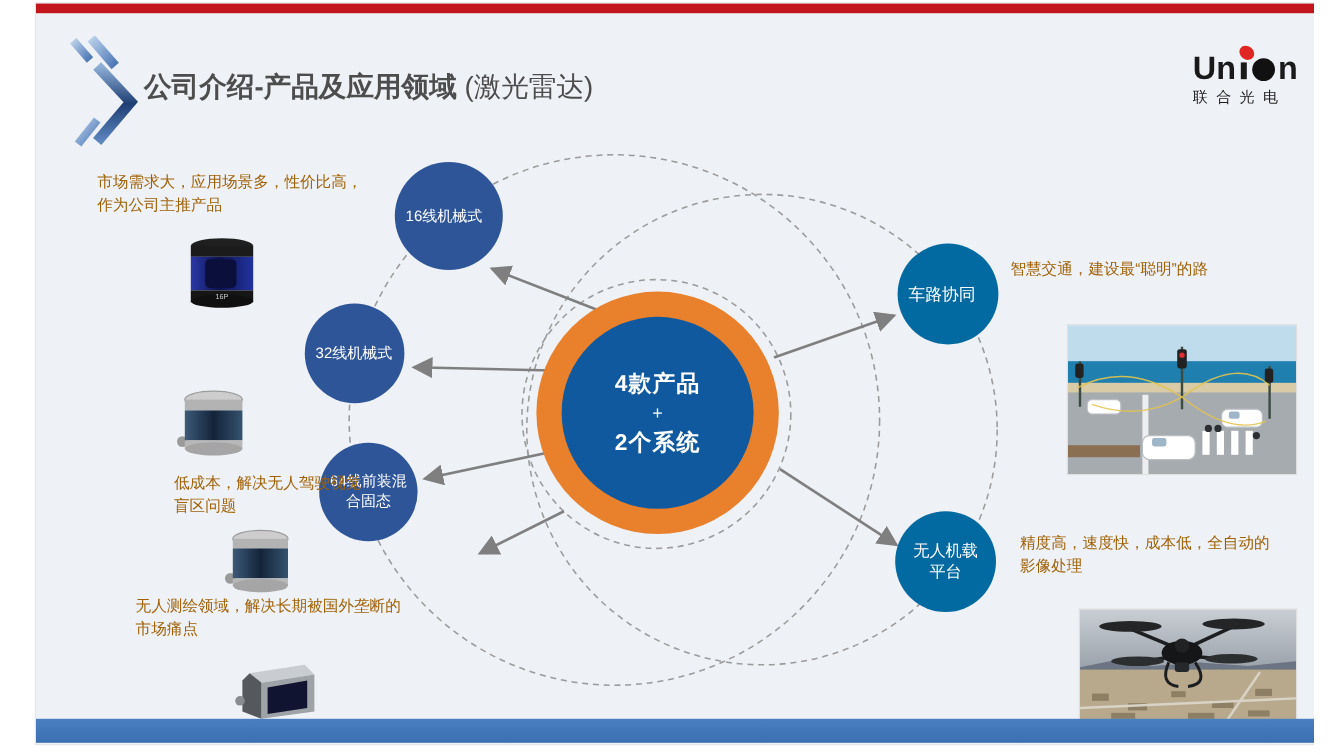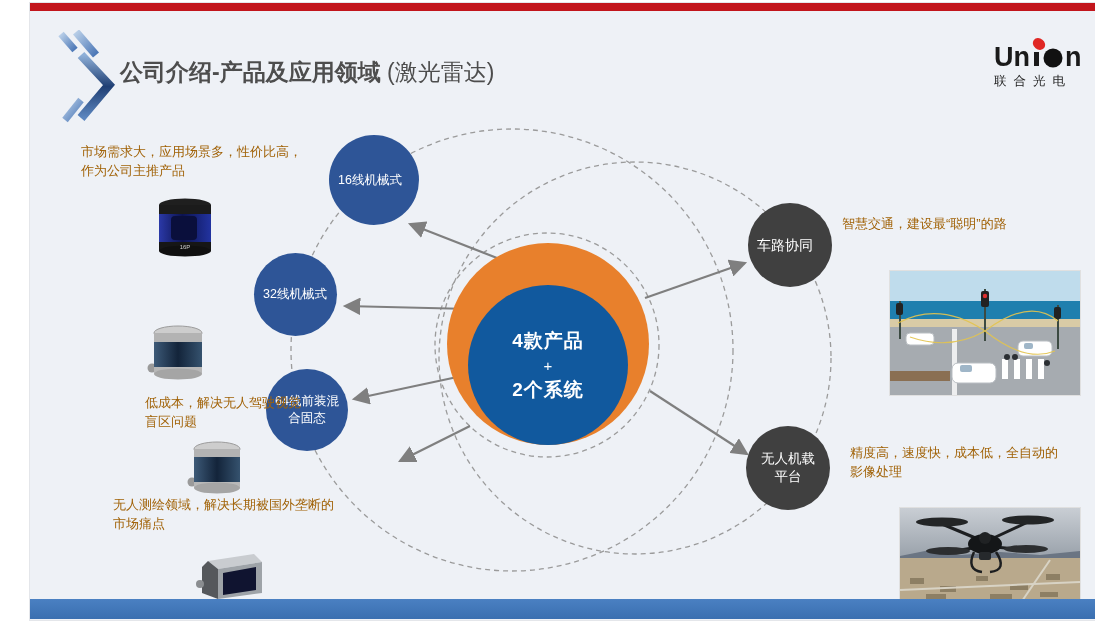--- a/index.html
+++ b/index.html
@@ -21,24 +21,24 @@
   .title .main { font-weight:700; }
   .title .suffix { font-weight:400; }
 
   .logo { position:absolute; left:982px; top:36px; }
 
   .overlay { position:absolute; left:0; top:0; }
 
   .node { position:absolute; border-radius:50%; display:flex; align-items:center; justify-content:flex-start;
           text-align:center; color:#fff; font-size:12.5px; line-height:1.35; padding:0 9px; }
   .node.left-node { background:#2e5597; }
-  .node.right-node { background:#404040; }
+  .node.right-node { background:#0369a1; }
 
   .center-circle { position:absolute; left:447px; top:243px; width:202px; height:202px;
-          background:#e8802c; border-radius:50%; display:flex; align-items:flex-end; justify-content:center; }
+          background:#e8802c; border-radius:50%; display:flex; align-items:center; justify-content:center; }
   .center-inner { width:160px; height:160px; background:#11599e; border-radius:50%;
           display:flex; flex-direction:column; align-items:center; justify-content:center;
           color:#fff; text-align:center; }
   .center-inner .big { font-size:19px; font-weight:700; letter-spacing:1px; }
   .center-inner .plus { font-size:15px; margin:3px 0; }
 
   .note { position:absolute; font-size:13px; color:#a16207; line-height:1.45; }
 
   .img-abs { position:absolute; }
   .photo { box-shadow:0 0 0 1px #e0e0e0; }

